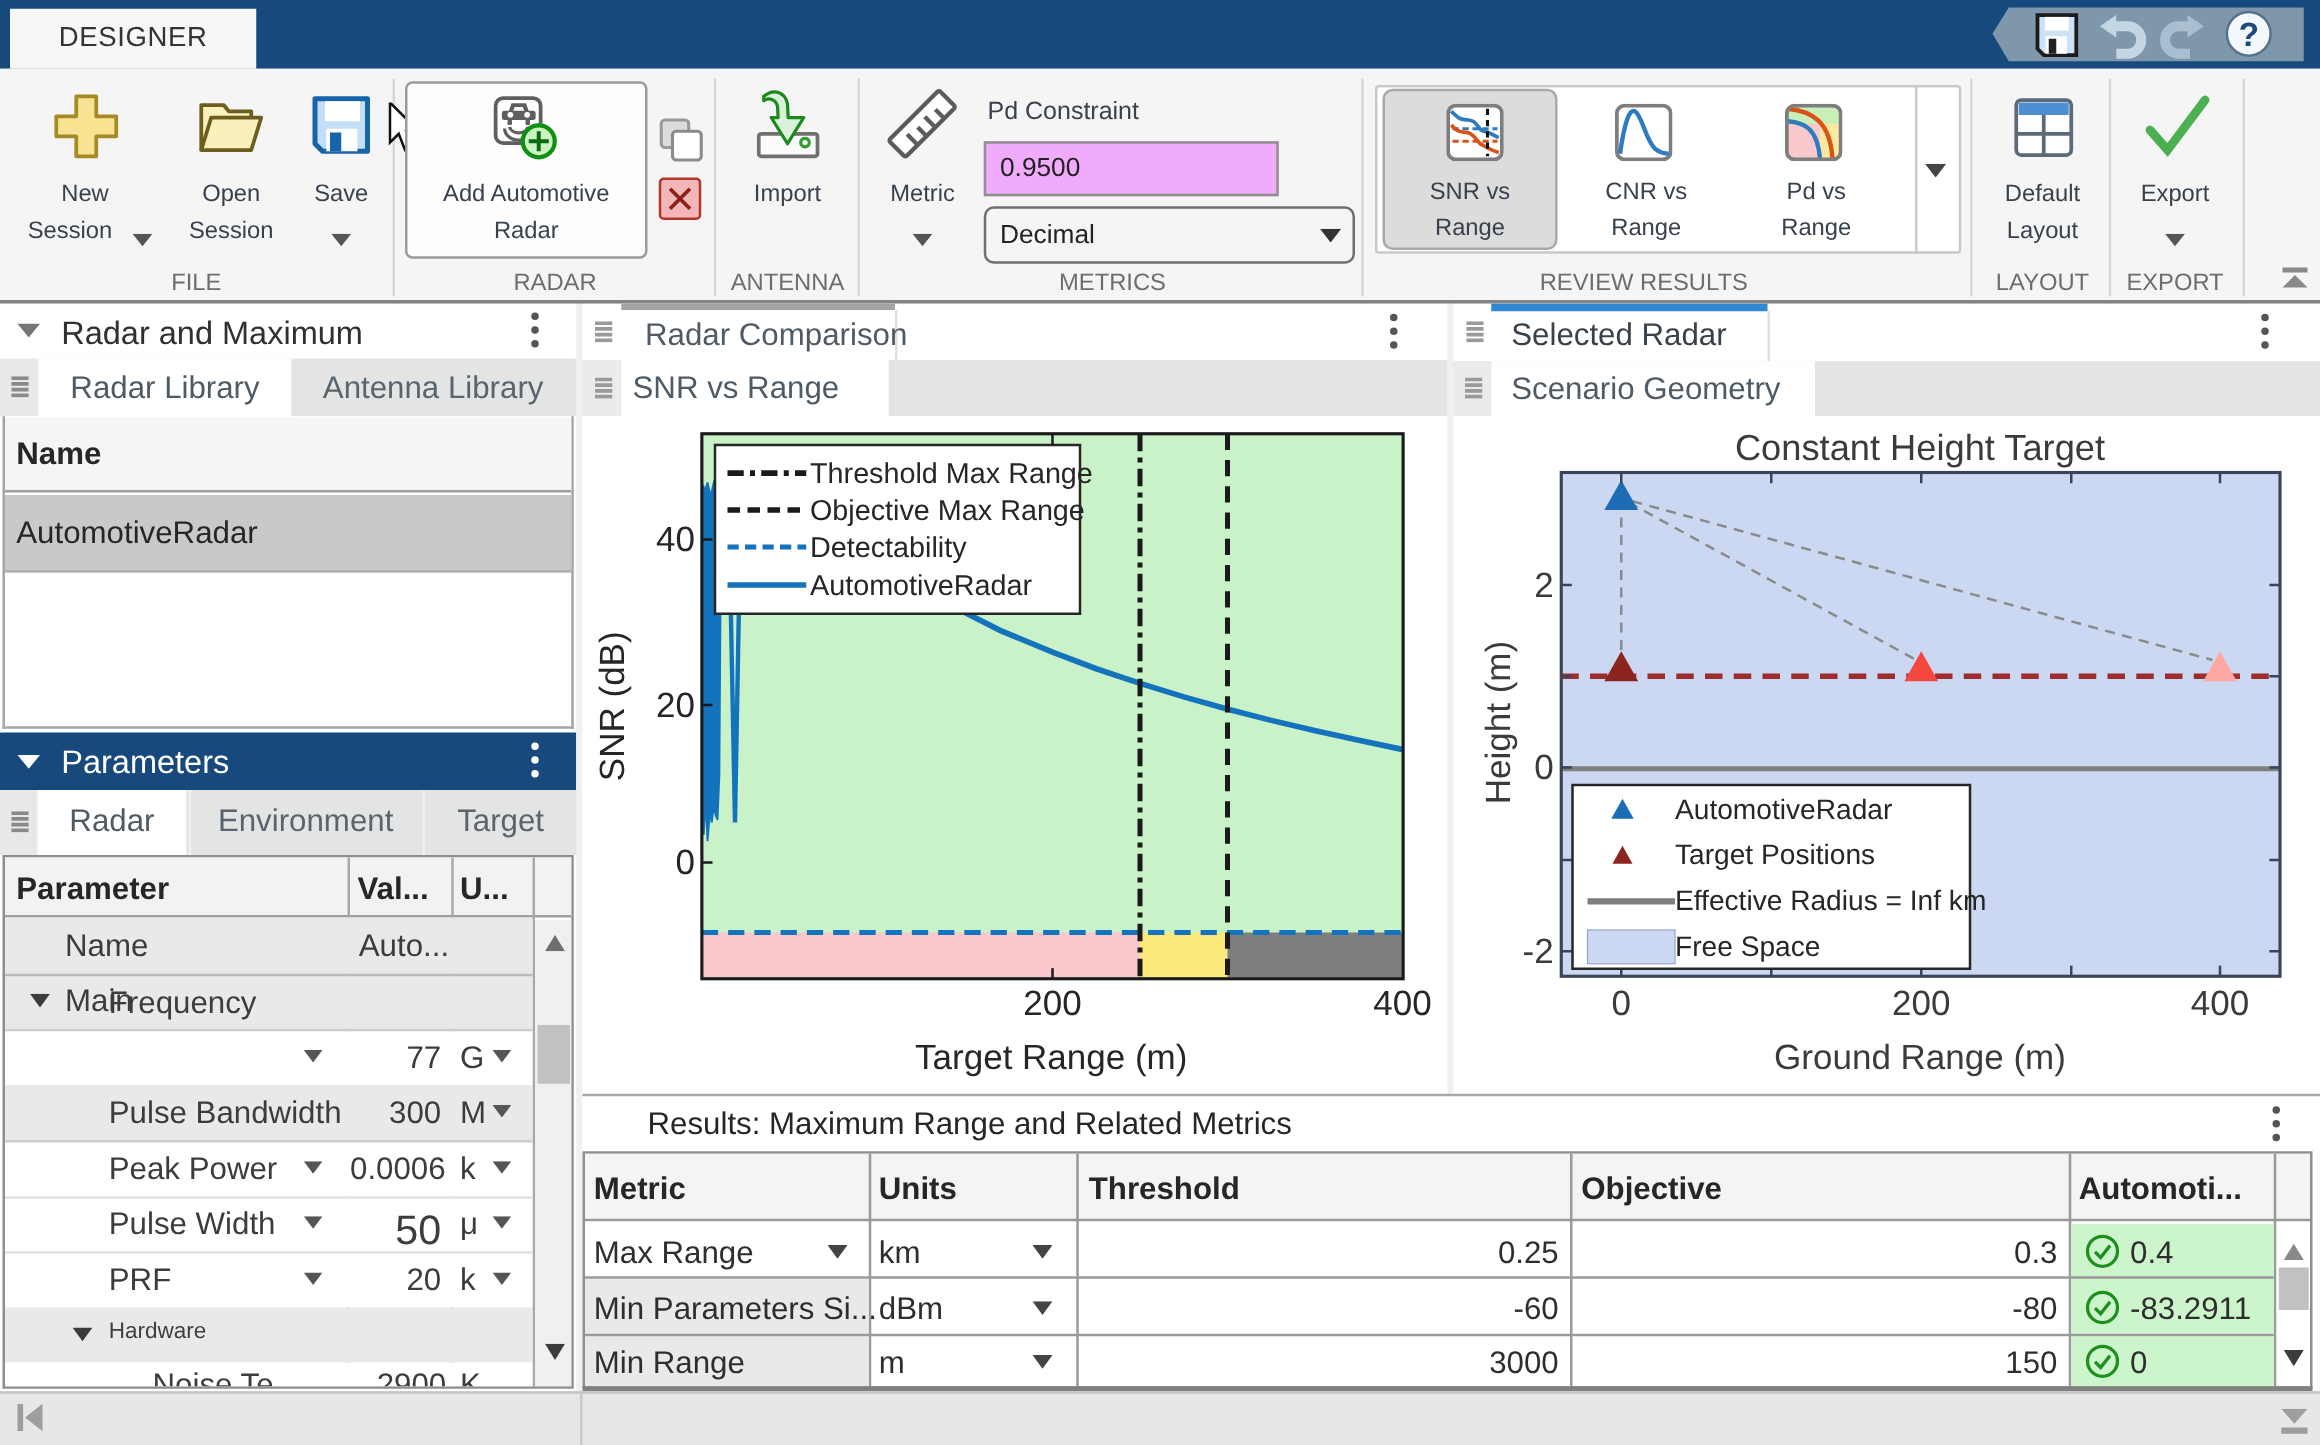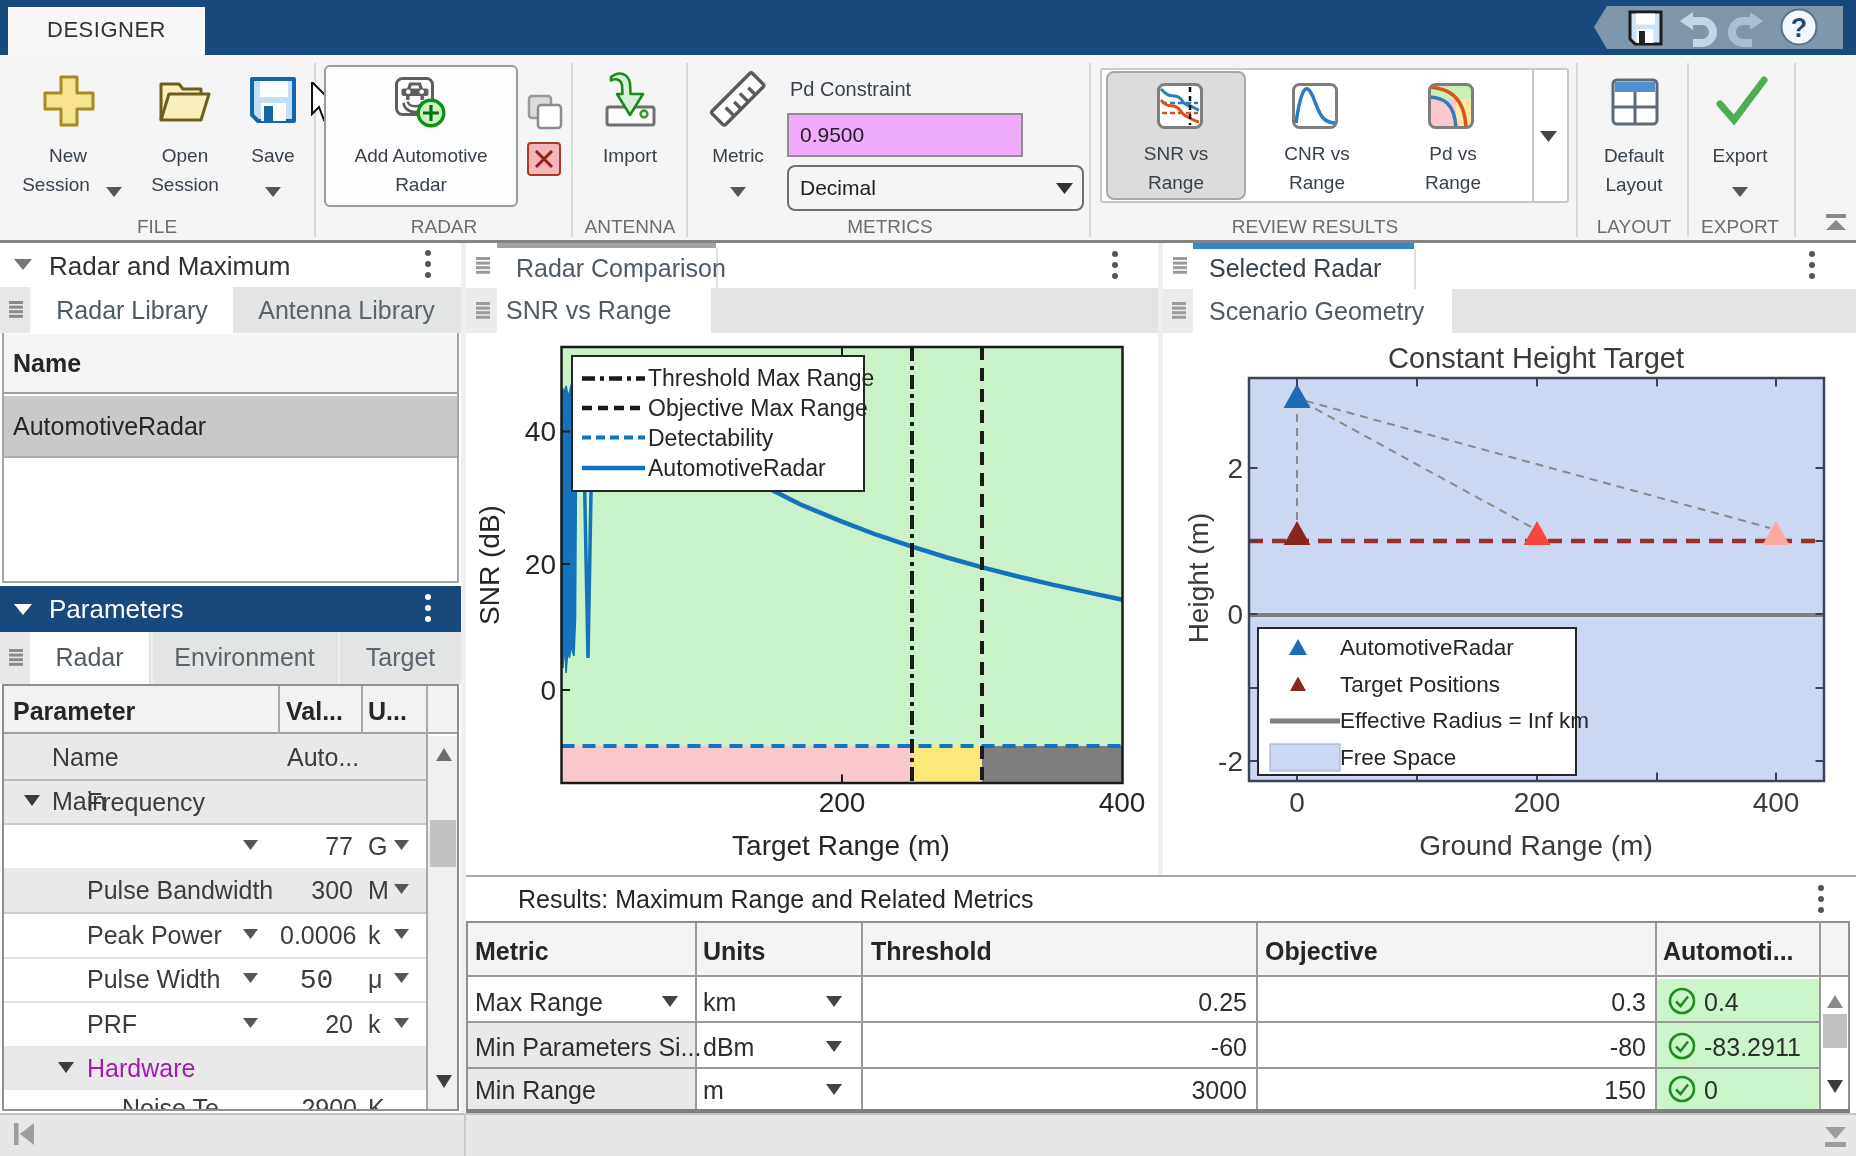--- a/index.html
+++ b/index.html
@@ -317,40 +317,40 @@
 <div class="a" style="left:280px;top:921px;width:73px;text-align:right;color:#3c3c3c;font-size:25px;">0.0006</div>
 <div class="a" style="left:368px;top:921px;color:#3c3c3c;font-size:25px;">k</div>
 <svg class="a" style="left:394px;top:929px;width:15px;height:10px;">
     <polygon points="0,0 15,0 7.5,10" fill="#555"></polygon>
   </svg>
 <div class="a" style="left:4px;top:957px;width:422px;height:44px;background:#fff;border-top:2px solid #e2e2e2;"></div>
 <div class="a" style="left:87px;top:965px;color:#3c3c3c;font-size:25px;">Pulse Width</div>
 <svg class="a" style="left:243px;top:973px;width:15px;height:10px;">
     <polygon points="0,0 15,0 7.5,10" fill="#555"></polygon>
   </svg>
-<div class="a" style="left:280px;top:965px;width:73px;text-align:center;color:#3c3c3c;font-size:28px;font-family:Liberation Mono, monospace;">50</div>
+<div class="a" style="left:280px;top:965px;width:73px;text-align:right;color:#3c3c3c;font-size:33px;">50</div>
 <div class="a" style="left:368px;top:965px;color:#3c3c3c;font-size:25px;">μ</div>
 <svg class="a" style="left:394px;top:973px;width:15px;height:10px;">
     <polygon points="0,0 15,0 7.5,10" fill="#555"></polygon>
   </svg>
 <div class="a" style="left:4px;top:1001px;width:422px;height:45px;background:#fff;border-top:2px solid #e2e2e2;"></div>
 <div class="a" style="left:87px;top:1010px;color:#3c3c3c;font-size:25px;">PRF</div>
 <svg class="a" style="left:243px;top:1018px;width:15px;height:10px;">
     <polygon points="0,0 15,0 7.5,10" fill="#555"></polygon>
   </svg>
 <div class="a" style="left:280px;top:1010px;width:73px;text-align:right;color:#3c3c3c;font-size:25px;">20</div>
 <div class="a" style="left:368px;top:1010px;color:#3c3c3c;font-size:25px;">k</div>
 <svg class="a" style="left:394px;top:1018px;width:15px;height:10px;">
     <polygon points="0,0 15,0 7.5,10" fill="#555"></polygon>
   </svg>
 <div class="a" style="left:4px;top:1046px;width:422px;height:44px;background:#e9e9e9;"></div>
 <svg class="a" style="left:58px;top:1062px;width:16px;height:11px;">
     <polygon points="0,0 16,0 8,11" fill="#3c3c3c"></polygon>
   </svg>
-<div class="a" style="left:87px;top:1054px;color:#a21caf;font-size:25px;">Hardware</div>
+<div class="a" style="left:87px;top:1054px;color:#404040;font-size:18px;">Hardware</div>
 <div class="a" style="left:4px;top:1090px;width:422px;height:19px;background:#fff;overflow:hidden;">
   <div style="position:absolute;left:118px;top:4px;color:#3c3c3c;font-size:25px;">Noise Te</div>
   <div style="position:absolute;left:280px;top:4px;width:73px;text-align:right;color:#3c3c3c;font-size:25px;">2900</div>
   <div style="position:absolute;left:364px;top:4px;color:#3c3c3c;font-size:25px;">K</div>
 </div>
 
 <div class="a" style="left:428px;top:736px;width:29px;height:373px;background:#f0f0f0;"></div>
 <svg class="a" style="left:436px;top:748px;width:16px;height:13px;">
     <polygon points="0,13 16,13 8,0" fill="#6e6e6e"></polygon>
   </svg>

